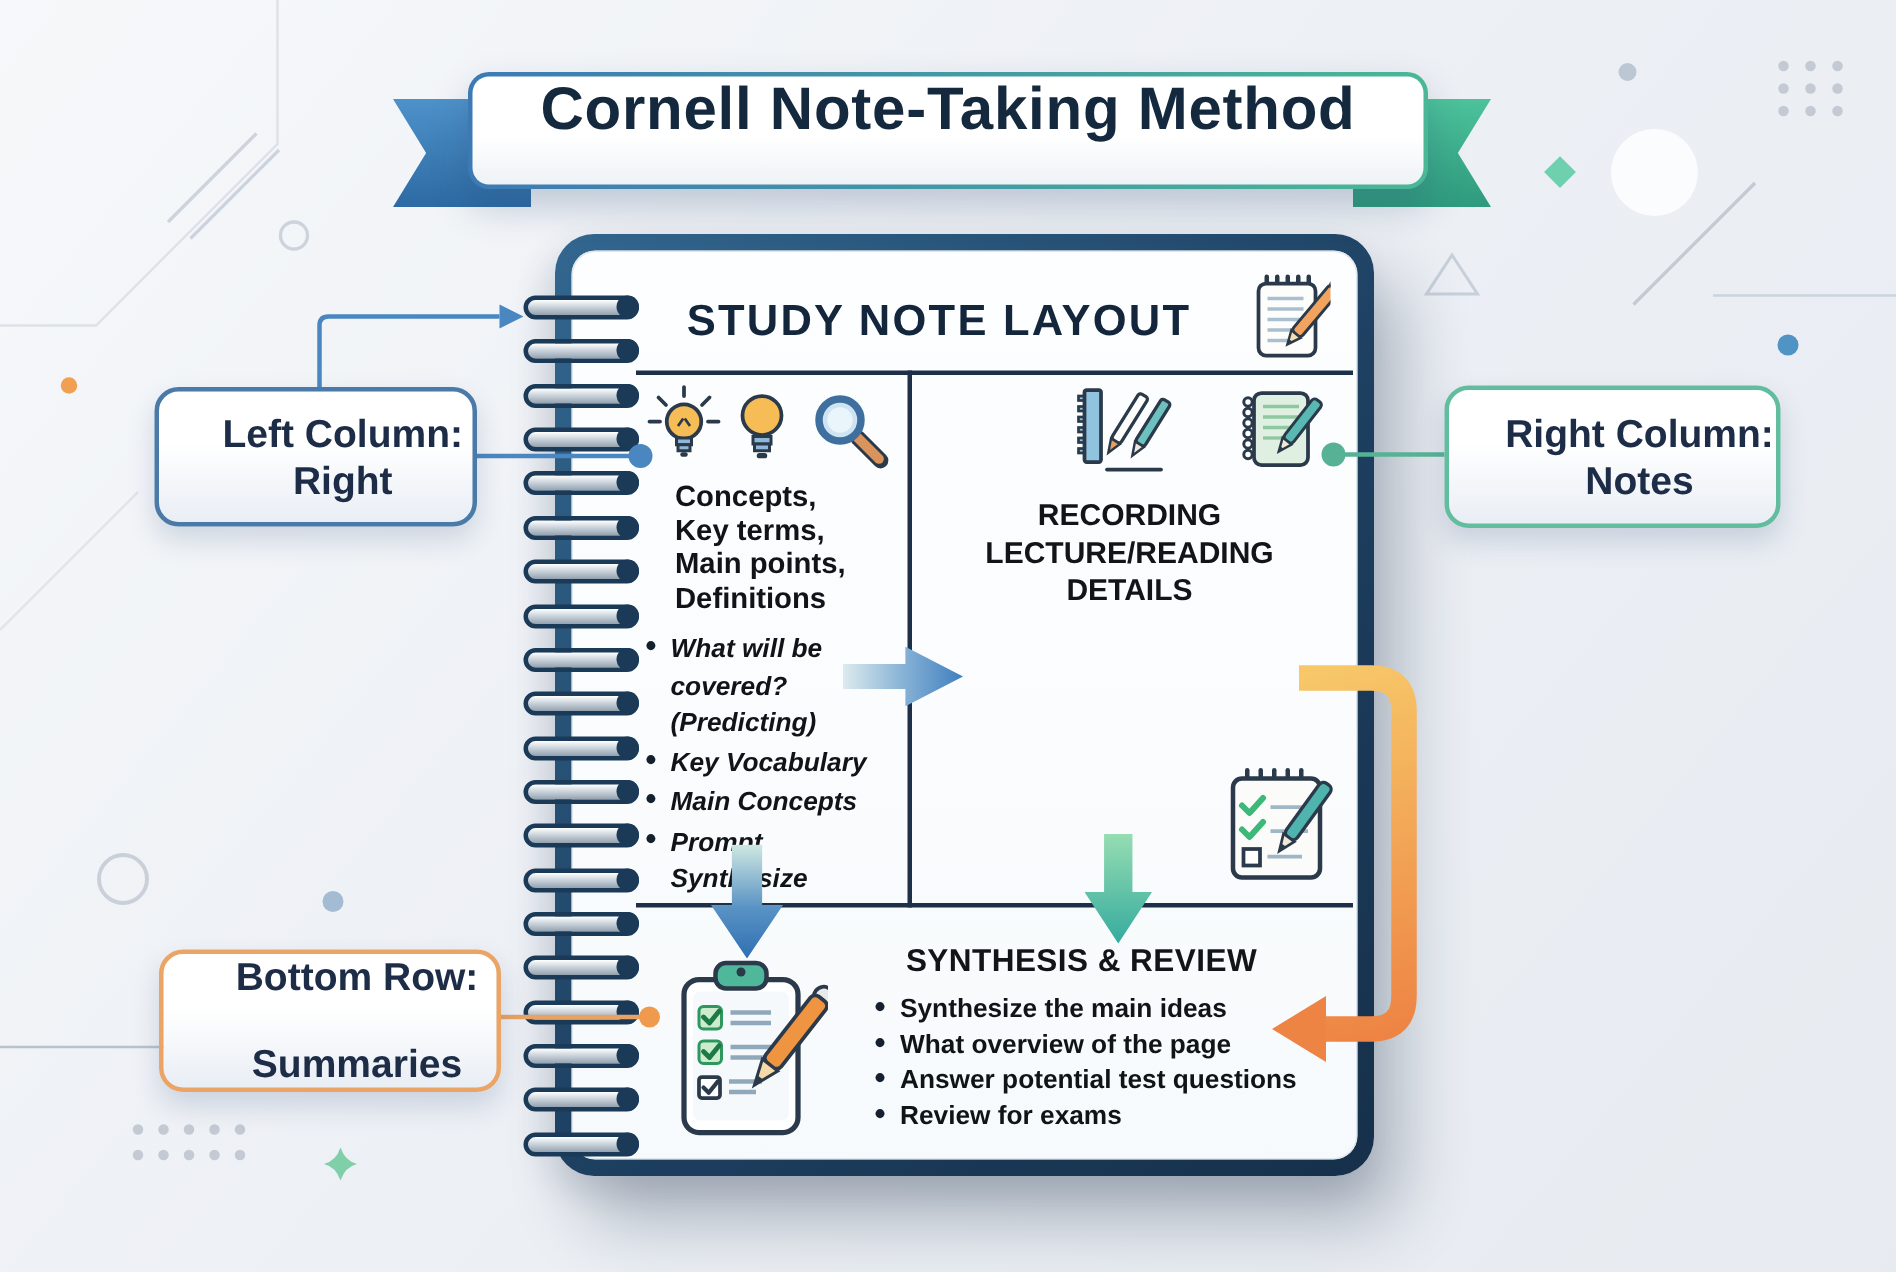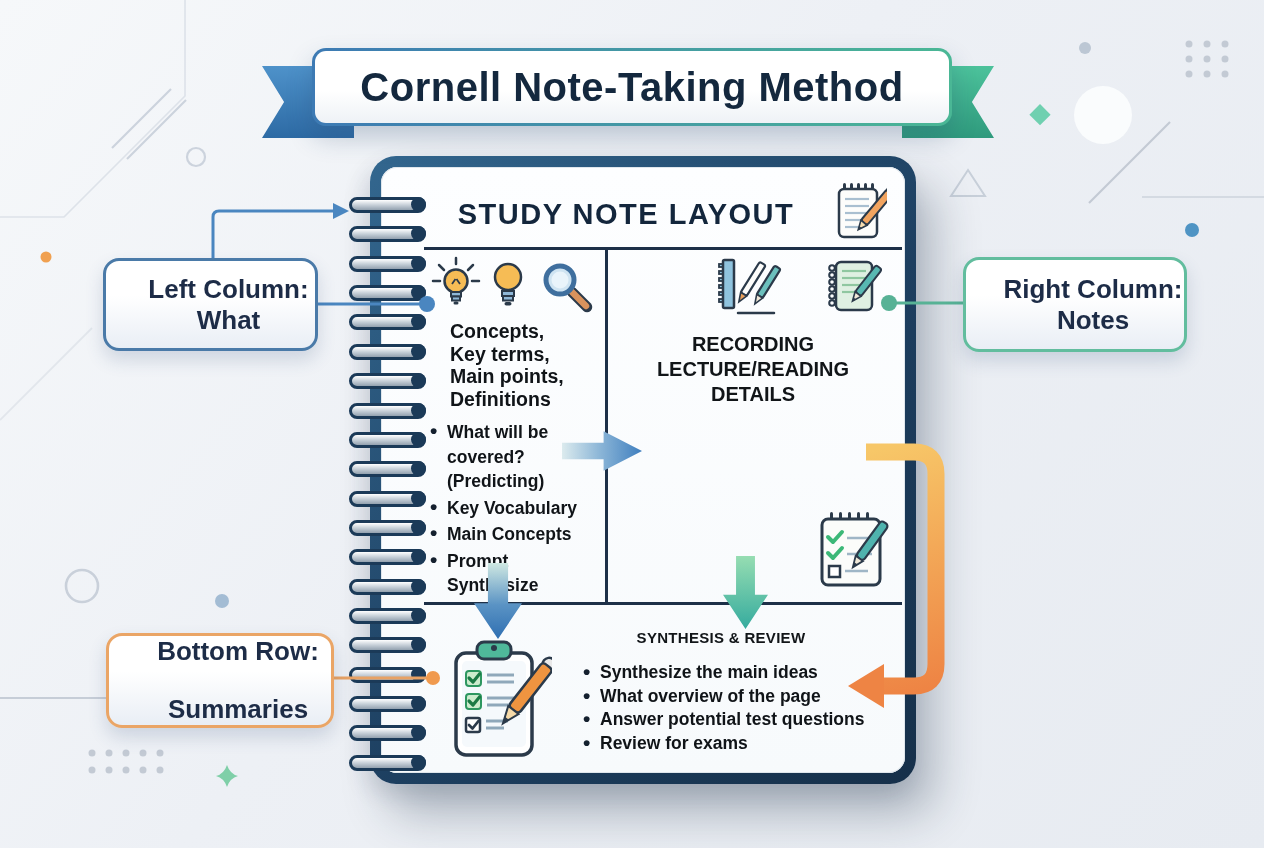--- a/index.html
+++ b/index.html
@@ -19,21 +19,21 @@
   .ribbon-tail.right { left:902px; background:linear-gradient(180deg,#4cc29b,#2f9a7d);
     clip-path:polygon(0 0,100% 0,76% 50%,100% 100%,0 100%); }
   .banner {
     position:absolute; left:312px; top:48px; width:640px; height:78px;
     background:linear-gradient(90deg,#3d7ab4,#4ab795); border-radius:14px; padding:3px;
     box-shadow:0 12px 24px rgba(40,70,110,.25);
   }
   .banner-inner {
     width:100%; height:100%; border-radius:11px;
     background:linear-gradient(180deg,#ffffff 55%,#eef2f6);
-    display:flex; align-items:center; justify-content:center;
+    display:flex; align-items:flex-start; justify-content:center;
   }
   .banner-title { font-size:40px; font-weight:800; color:#14283e; letter-spacing:.5px; }
 
   
   .notebook {
     position:absolute; left:370px; top:156px; width:546px; height:628px;
     background:linear-gradient(135deg,#33678f 0%,#1d3f60 55%,#16304a 100%);
     border-radius:26px;
     box-shadow:18px 30px 46px rgba(25,45,70,.30), -6px 10px 22px rgba(25,45,70,.12);
   }
@@ -59,31 +59,31 @@
   .gridline { position:absolute; background:#1d3048; }
   .page-h1 {
     position:absolute; left:430px; top:198px; width:392px; text-align:center;
     font-size:29px; font-weight:800; color:#13263c; letter-spacing:1.5px;
   }
   .col-intro { position:absolute; left:450px; top:320px; width:155px;
     font-size:19.5px; font-weight:700; color:#101418; line-height:22.5px; }
   .bullets { position:absolute; color:#101418; font-weight:600; font-size:17.5px; }
   .bullet { position:relative; padding-left:17px; }
   .bullet::before { content:"\2022"; position:absolute; left:0; top:-1px; font-size:21px; color:#14202e; }
-  .bullets.left-b { left:430px; top:420px; width:172px; line-height:24.5px; }
+  .bullets.left-b { left:430px; top:420px; width:172px; line-height:24.5px;font-style:italic; }
   .bullets.left-b .bullet { margin-bottom:2px; }
   .bullets.right-b { left:646px; top:421px; width:252px; line-height:25px; }
   .bullets.bottom-b { left:583px; top:661px; width:318px; line-height:23.5px; }
   .col-heading {
     position:absolute; left:638px; top:332px; width:230px; text-align:center;
     font-size:20px; font-weight:800; color:#111518; line-height:25px;
   }
   .row-heading {
     position:absolute; left:583px; top:629px; width:276px; text-align:center;
-    font-size:15px; font-weight:800; color:#111518; letter-spacing:.3px;
+    font-size:21px; font-weight:800; color:#111518; letter-spacing:.3px;
   }
 
   
   .arrow-right {
     position:absolute; left:562px; top:429px; width:80px; height:44px;
     background:linear-gradient(90deg,#dcebee,#8fb8d8 45%,#3f7fbf);
     clip-path:polygon(0 31%,52% 31%,52% 5%,100% 50%,52% 95%,52% 69%,0 69%);
     filter:drop-shadow(0 0 3px rgba(255,255,255,.95));
   }
   .arrow-down { position:absolute; filter:drop-shadow(0 0 3px rgba(255,255,255,.95));
@@ -370,21 +370,21 @@
 
     <line x1="892" y1="303" x2="963" y2="303" stroke="#57b295" stroke-width="3"></line>
     <circle cx="889" cy="303" r="8" fill="#57b295"></circle>
 
     <line x1="334" y1="678" x2="428" y2="678" stroke="#e8a264" stroke-width="3"></line>
     <circle cx="433" cy="678" r="7" fill="#f09a4e"></circle>
   </svg>
 
   <div class="callout c-left z5">
     <div>Left Column:</div>
-    <div>What</div>
+    <div>Right</div>
   </div>
   <div class="callout c-right z5">
     <div>Right Column:</div>
     <div>Notes</div>
   </div>
   <div class="callout c-bottom z5">
     <div>Bottom Row:</div>
     <div>Summaries</div>
   </div>
 

